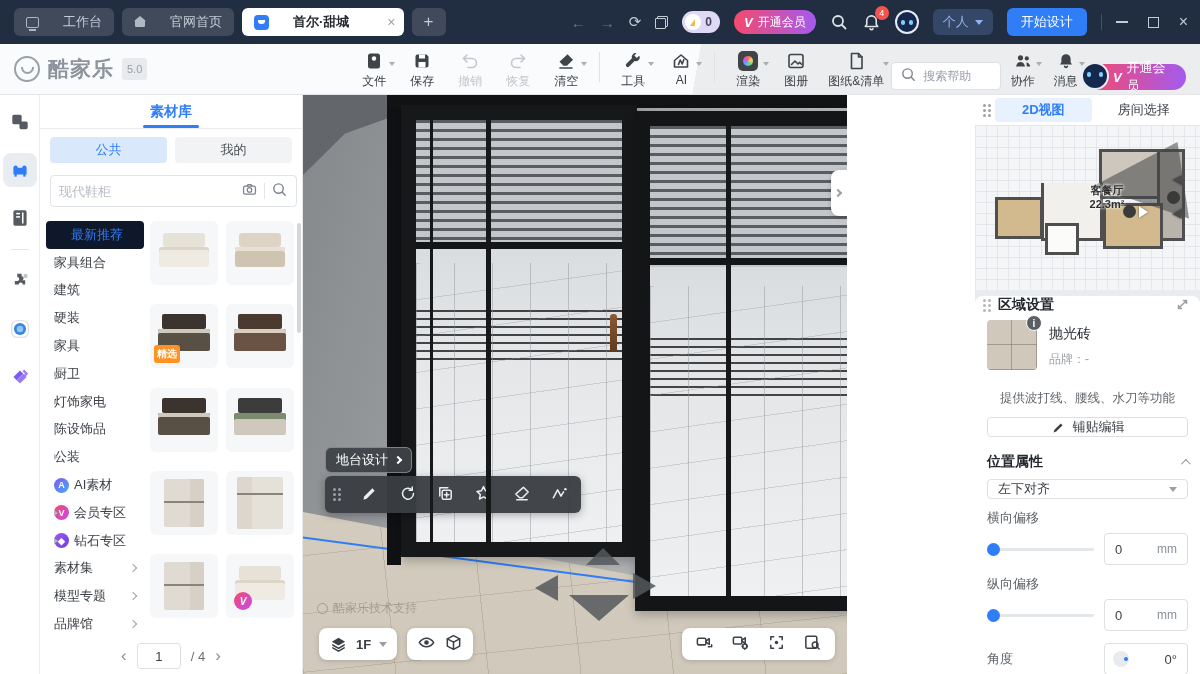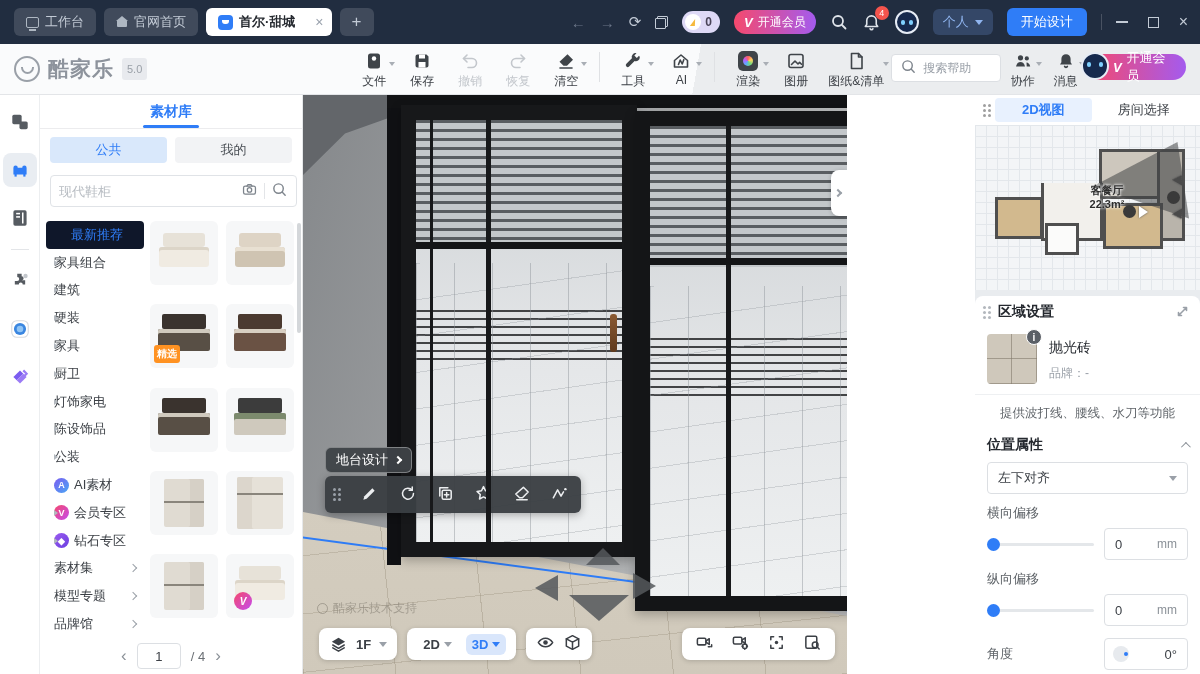--- a/index.html
+++ b/index.html
@@ -2,21 +2,21 @@
 <html><head>
 <meta charset="utf-8">
 <style>
   * { margin:0; padding:0; box-sizing:border-box; }
   body { font-family:"Liberation Sans", sans-serif; }
   .app { position:relative; width:1200px; height:674px; overflow:hidden; background:#fff; font-size:13px; color:#3c4046; }
 
   
   .titlebar { position:absolute; left:0; top:0; width:1200px; height:44px; background:#212d40; display:flex; align-items:center; padding:0 12px 0 14px; }
   .wtabs { display:flex; align-items:center; gap:8px; }
-  .wtab { height:28px; border-radius:6px; background:rgba(255,255,255,.14); color:#c3cbd6; display:flex; align-items:center; gap:6px; padding:0 12px; font-size:13px; }
+  .wtab { height:28px; border-radius:6px; background:rgba(255,255,255,.14); color:#c3cbd6; display:flex; align-items:center; gap:24px; padding:0 12px; font-size:13px; }
   .wtab.active { background:#fff; color:#25292f; font-weight:bold; padding-right:8px; }
   .wtab-ic { width:13px; height:11px; position:relative; display:inline-block; }
   .ic-monitor { border:1.5px solid #aeb7c2; border-radius:2px; }
   .ic-monitor::after { content:""; position:absolute; left:2px; right:2px; bottom:-4px; height:2px; background:#aeb7c2; }
   .ic-home { width:12px; height:12px; }
   .ic-home::before { content:""; position:absolute; left:1px; top:4px; width:10px; height:7px; background:#aeb7c2; border-radius:1px; }
   .ic-home::after { content:""; position:absolute; left:0; top:0; border-left:6px solid transparent; border-right:6px solid transparent; border-bottom:5px solid #aeb7c2; }
   .ic-app { width:15px; height:15px; border-radius:4px; background:#2f7df7; }
   .ic-app::after { content:""; position:absolute; left:4px; top:5px; width:7px; height:4px; background:#fff; border-radius:0 0 3px 3px; }
   .wtab-close { color:#9aa2ad; font-size:14px; margin-left:14px; font-weight:normal; }
@@ -59,21 +59,21 @@
   .tool-item.disabled { opacity:1; }
   .tool-item.disabled .lbl { color:#c3c7cc; }
   .tool-item .caret { position:absolute; right:2px; top:14px; width:0; height:0; border-left:3.5px solid transparent; border-right:3.5px solid transparent; border-top:4px solid #a9aeb5; }
   .tool-item.wide { width:70px; }
   .ic { width:20px; height:20px; display:flex; align-items:center; justify-content:center; }
   .ic svg { width:20px; height:20px; stroke:#3f4449; fill:none; stroke-width:1.6; stroke-linecap:round; stroke-linejoin:round; }
   .ic.dis svg { stroke:#c3c7cc; }
   .ic-render { width:20px; height:20px; border-radius:5px; background:#3f4449; position:relative; }
   .ic-render::after { content:""; position:absolute; left:5px; top:5px; width:10px; height:10px; border-radius:50%; background:conic-gradient(#ff5f5f,#ffd35f,#6fdc7f,#5fa8ff,#b65fff,#ff5f5f); }
   .tsep { width:1px; height:30px; background:#dfe1e4; margin:4px 8px 0; }
-  .tb2-right { margin-left:auto; display:flex; align-items:flex-start; }
+  .tb2-right { margin-left:auto; display:flex; align-items:flex-end; }
   .help-search { width:110px; height:28px; border:1px solid #dcdfe3; border-radius:4px; background:#fff; display:flex; align-items:center; gap:6px; padding:0 8px; margin-top:6px; }
   .help-search input { border:none; outline:none; width:70px; font-size:12px; color:#3c4046; background:transparent; font-family:inherit; }
   .help-search input::placeholder { color:#9aa0a8; }
   .vip-pill2 { height:26px; border-radius:13px; background:linear-gradient(90deg,#f5496d,#a45bee); color:#fff; display:flex; align-items:center; gap:5px; padding:0 12px 0 26px; font-size:13px; position:relative; margin-top:6px; }
   .vip-pill2 .robot { position:absolute; left:-6px; top:-2px; width:28px; height:28px; }
 
   
   .rail { position:absolute; left:0; top:95px; width:40px; height:579px; background:#fff; border-right:1px solid #eceef0; display:flex; flex-direction:column; align-items:center; padding-top:10px; gap:14px; }
   .rail-item { width:34px; height:34px; border-radius:8px; display:flex; align-items:center; justify-content:center; }
   .rail-item.active { background:#e9edf2; }
@@ -706,30 +706,20 @@
     <div class="vp-bottom">
       <div class="grp">
         <svg viewBox="0 0 20 20">
             <path d="M10 3 17 7l-7 4-7-4z" fill="#3c4046" stroke="none"></path>
             <path d="M4 10.5 10 14l6-3.5M4 13.5 10 17l6-3.5"></path>
           </svg>
         <span>1F</span>
         <span class="caret-dn" style="border-top-color:#9aa0a8"></span>
       </div>
       <div class="grp">
-        <span class="seg">
-            <span>2D</span>
-            <span class="caret-dn"></span>
-          </span>
-        <span class="seg on">
-            <span>3D</span>
-            <span class="caret-dn"></span>
-          </span>
-      </div>
-      <div class="grp">
         <span><svg viewBox="0 0 20 20">
               <path d="M2.5 10S5.5 5.5 10 5.5 17.5 10 17.5 10 14.5 14.5 10 14.5 2.5 10 2.5 10z"></path>
               <circle cx="10" cy="10" r="2.4" fill="#3c4046" stroke="none"></circle>
             </svg></span>
         <span><svg viewBox="0 0 20 20">
               <path d="M10 2.8 16.5 6.2v7.6L10 17.2 3.5 13.8V6.2z"></path>
               <path d="M3.5 6.2 10 9.6l6.5-3.4M10 9.6v7.6"></path>
             </svg></span>
       </div>
     </div>
@@ -812,20 +802,26 @@
         <div class="mat-thumb">
           <span class="info-badge">i</span>
         </div>
         <div>
           <div class="mat-name">抛光砖</div>
           <div class="mat-brand">品牌：-</div>
         </div>
       </div>
       <div class="set-div"></div>
       <div class="hint">提供波打线、腰线、水刀等功能</div>
+      <div class="edit-btn">
+        <svg viewBox="0 0 20 20">
+            <path d="M3.5 16.5 4.6 13 13 4.6l2.4 2.4L7 15.4z" fill="#3c4046" stroke="none"></path>
+          </svg>
+        <span>铺贴编辑</span>
+      </div>
       <div class="sec-row">
         <span class="sec-title">位置属性</span>
         <i class="chev-up"></i>
       </div>
       <div class="select">
         <span>左下对齐</span>
         <span class="caret-dn"></span>
       </div>
       <div class="fld-label">横向偏移</div>
       <div class="slider-row">

